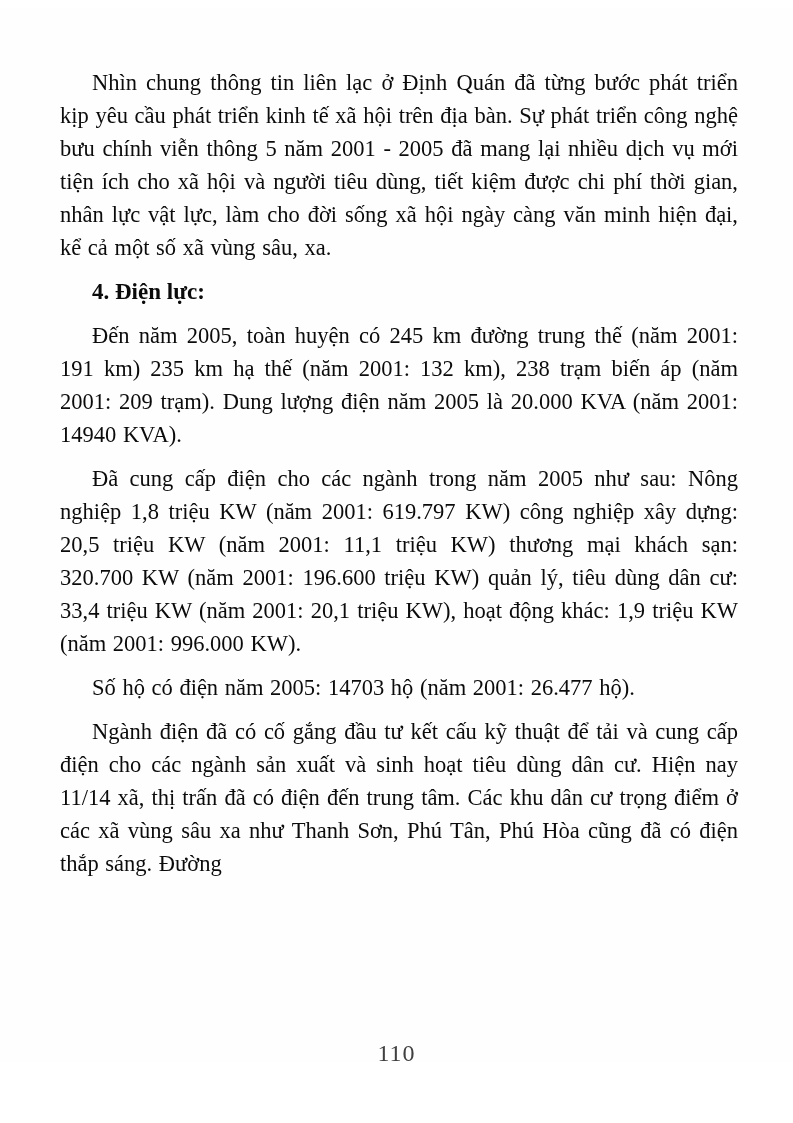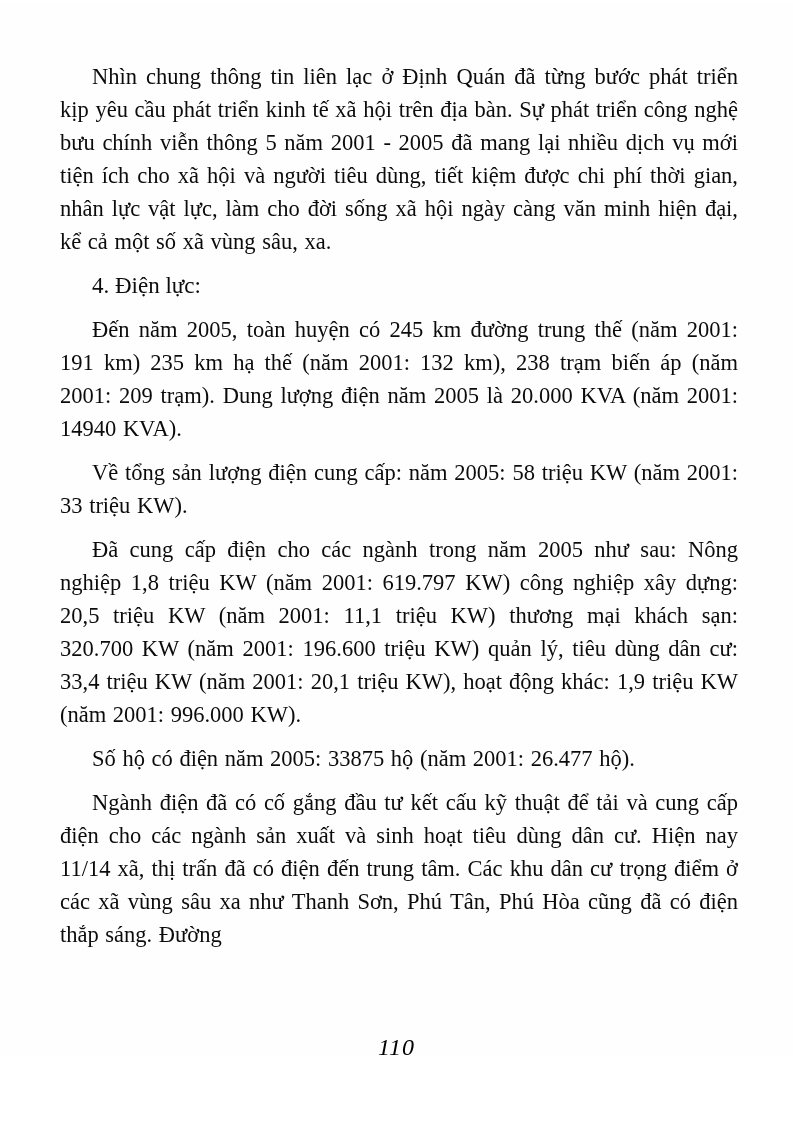--- a/index.html
+++ b/index.html
@@ -10,21 +10,21 @@
   body {
     width: 793px;
     height: 1123px;
     position: relative;
     font-family: "Liberation Serif", "DejaVu Serif", serif;
     color: #0b0b0b;
     overflow: hidden;
   }
   .page {
     position: absolute;
-    top: 2px;
+    top: 8px;
     left: 0;
     width: 793px;
     height: 1054px;
     background: #fefefe;
   }
   .text-block {
     position: absolute;
     top: 58px;
     left: 60px;
     width: 678px;
@@ -33,50 +33,48 @@
     font-size: 22.5px;
     line-height: 33px;
     text-align: justify;
     text-indent: 32px;
     margin: 0 0 11px 0;
     word-spacing: 1px;
   }
   h2.section-heading {
     font-size: 23px;
     line-height: 33px;
-    font-weight: 400;
+    font-weight: 700;
     margin: 4px 0 11px 0;
     text-indent: 32px;
   }
   .page-number {
     position: absolute;
     top: 1032px;
     left: 0;
     width: 793px;
     text-align: center;
     font-size: 24px;
     letter-spacing: 1px;
-    color: #000000;
-    font-style: italic;
+    color: #404040;
   }
 </style>
 </head>
 <body>
 
 <div class="page">
   <div class="text-block">
     <p class="para">Nhìn chung thông tin liên lạc ở Định Quán đã từng bước phát triển kịp yêu cầu phát triển kinh tế xã hội trên địa bàn. Sự phát triển công nghệ bưu chính viễn thông 5 năm 2001 - 2005 đã mang lại nhiều dịch vụ mới tiện ích cho xã hội và người tiêu dùng, tiết kiệm được chi phí thời gian, nhân lực vật lực, làm cho đời sống xã hội ngày càng văn minh hiện đại, kể cả một số xã vùng sâu, xa.</p>
 
     <h2 class="section-heading">4. Điện lực:</h2>
 
     <p class="para">Đến năm 2005, toàn huyện có 245 km đường trung thế (năm 2001: 191 km) 235 km hạ thế (năm 2001: 132 km), 238 trạm biến áp (năm 2001: 209 trạm). Dung lượng điện năm 2005 là 20.000 KVA (năm 2001: 14940 KVA).</p>
 
-    <p class="para">Về tổng sản lượng điện cung cấp: năm 2005: 58 triệu KW (năm 2001: 33 triệu KW).</p>
 
     <p class="para">Đã cung cấp điện cho các ngành trong năm 2005 như sau: Nông nghiệp 1,8 triệu KW (năm 2001: 619.797 KW) công nghiệp xây dựng: 20,5 triệu KW (năm 2001: 11,1 triệu KW) thương mại khách sạn: 320.700 KW (năm 2001: 196.600 triệu KW) quản lý, tiêu dùng dân cư: 33,4 triệu KW (năm 2001: 20,1 triệu KW), hoạt động khác: 1,9 triệu KW (năm 2001: 996.000 KW).</p>
 
-    <p class="para">Số hộ có điện năm 2005: 33875 hộ (năm 2001: 26.477 hộ).</p>
+    <p class="para">Số hộ có điện năm 2005: 14703 hộ (năm 2001: 26.477 hộ).</p>
 
     <p class="para">Ngành điện đã có cố gắng đầu tư kết cấu kỹ thuật để tải và cung cấp điện cho các ngành sản xuất và sinh hoạt tiêu dùng dân cư. Hiện nay 11/14 xã, thị trấn đã có điện đến trung tâm. Các khu dân cư trọng điểm ở các xã vùng sâu xa như Thanh Sơn, Phú Tân, Phú Hòa cũng đã có điện thắp sáng. Đường</p>
   </div>
 
   <div class="page-number">110</div>
 </div>
 
 </body></html>

